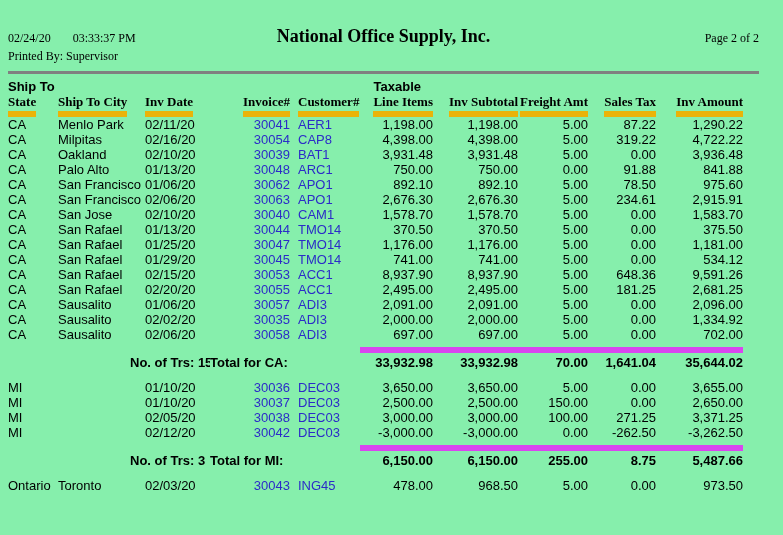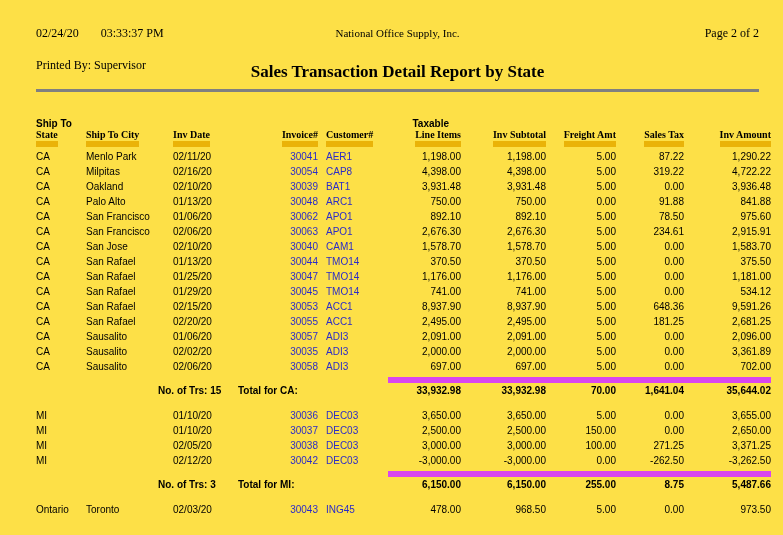--- a/index.html
+++ b/index.html
@@ -1,63 +1,63 @@
 <!DOCTYPE html>
 <html><head>
 <meta charset="utf-8">
 <style>
   html,body{margin:0;padding:0;background:#ffffff;}
   .page{
     position:relative;
     width:783px;height:535px;
-    background:#fde047;
+    background:#86efac;
     box-sizing:border-box;
-    padding:26px 24px 0 36px;
+    padding:26px 24px 0 8px;
     font-family:"Liberation Sans",sans-serif;
     color:#000;
     overflow:hidden;
   }
   
   .rpt-hdr{
     display:grid;
     grid-template-columns:1fr auto 1fr;
     font-family:"Liberation Serif","DejaVu Serif",serif;
     font-size:12px;
     align-items:baseline;
   }
   .rpt-hdr .left{justify-self:start;white-space:nowrap;}
   .rpt-hdr .left .time{margin-left:22px;}
-  .rpt-hdr .center{justify-self:center;font-weight:normal;font-size:11px;}
+  .rpt-hdr .center{justify-self:center;font-weight:bold;font-size:18px;}
   .rpt-hdr .right{justify-self:end;}
   .rpt-hdr2{
     display:grid;
     grid-template-columns:1fr auto 1fr;
     font-family:"Liberation Serif","DejaVu Serif",serif;
     font-size:12px;
-    margin-top:17px;
+    margin-top:2px;
     align-items:start;
   }
   .rpt-title{
     justify-self:center;
     font-weight:bold;
     font-size:17px;
     margin-top:4px;
   }
   .hdr-rule{
     height:3px;
     background:#808080;
     margin-top:7px;
   }
   
   table.rpt{
     border-collapse:collapse;
     table-layout:fixed;
     width:735px;
-    font-size:10px;
-    margin-top:23px;
+    font-size:13px;
+    margin-top:5px;
   }
   td,th{
     padding:0;
     overflow:hidden;
     white-space:nowrap;
     font-weight:normal;
     vertical-align:bottom;
   }
   .al{text-align:left;}
   .ar{text-align:right;}
@@ -85,21 +85,20 @@
   <div class="rpt-hdr">
     <div class="left">
       <span>02/24/20</span><span class="time">03:33:37 PM</span>
     </div>
     <div class="center">National Office Supply, Inc.</div>
     <div class="right">Page 2 of 2</div>
   </div>
 
   <div class="rpt-hdr2">
     <div>Printed By: Supervisor</div>
-    <div class="rpt-title">Sales Transaction Detail Report by State</div>
     <div></div>
   </div>
 
   <div class="hdr-rule"></div>
 
   <table class="rpt">
     <colgroup>
       <col style="width:50px">
         <col style="width:87px">
         <col style="width:65px">
@@ -291,21 +290,21 @@
         <tr>
           <td class="al">CA</td>
           <td class="al">Sausalito</td>
           <td class="al">02/02/20</td>
           <td class="ar link">30035</td>
           <td class="al pad-l link">ADI3</td>
           <td class="ar">2,000.00</td>
           <td class="ar">2,000.00</td>
           <td class="ar">5.00</td>
           <td class="ar">0.00</td>
-          <td class="ar">3,361.89</td>
+          <td class="ar">1,334.92</td>
         </tr>
         <tr>
           <td class="al">CA</td>
           <td class="al">Sausalito</td>
           <td class="al">02/06/20</td>
           <td class="ar link">30058</td>
           <td class="al pad-l link">ADI3</td>
           <td class="ar">697.00</td>
           <td class="ar">697.00</td>
           <td class="ar">5.00</td>

